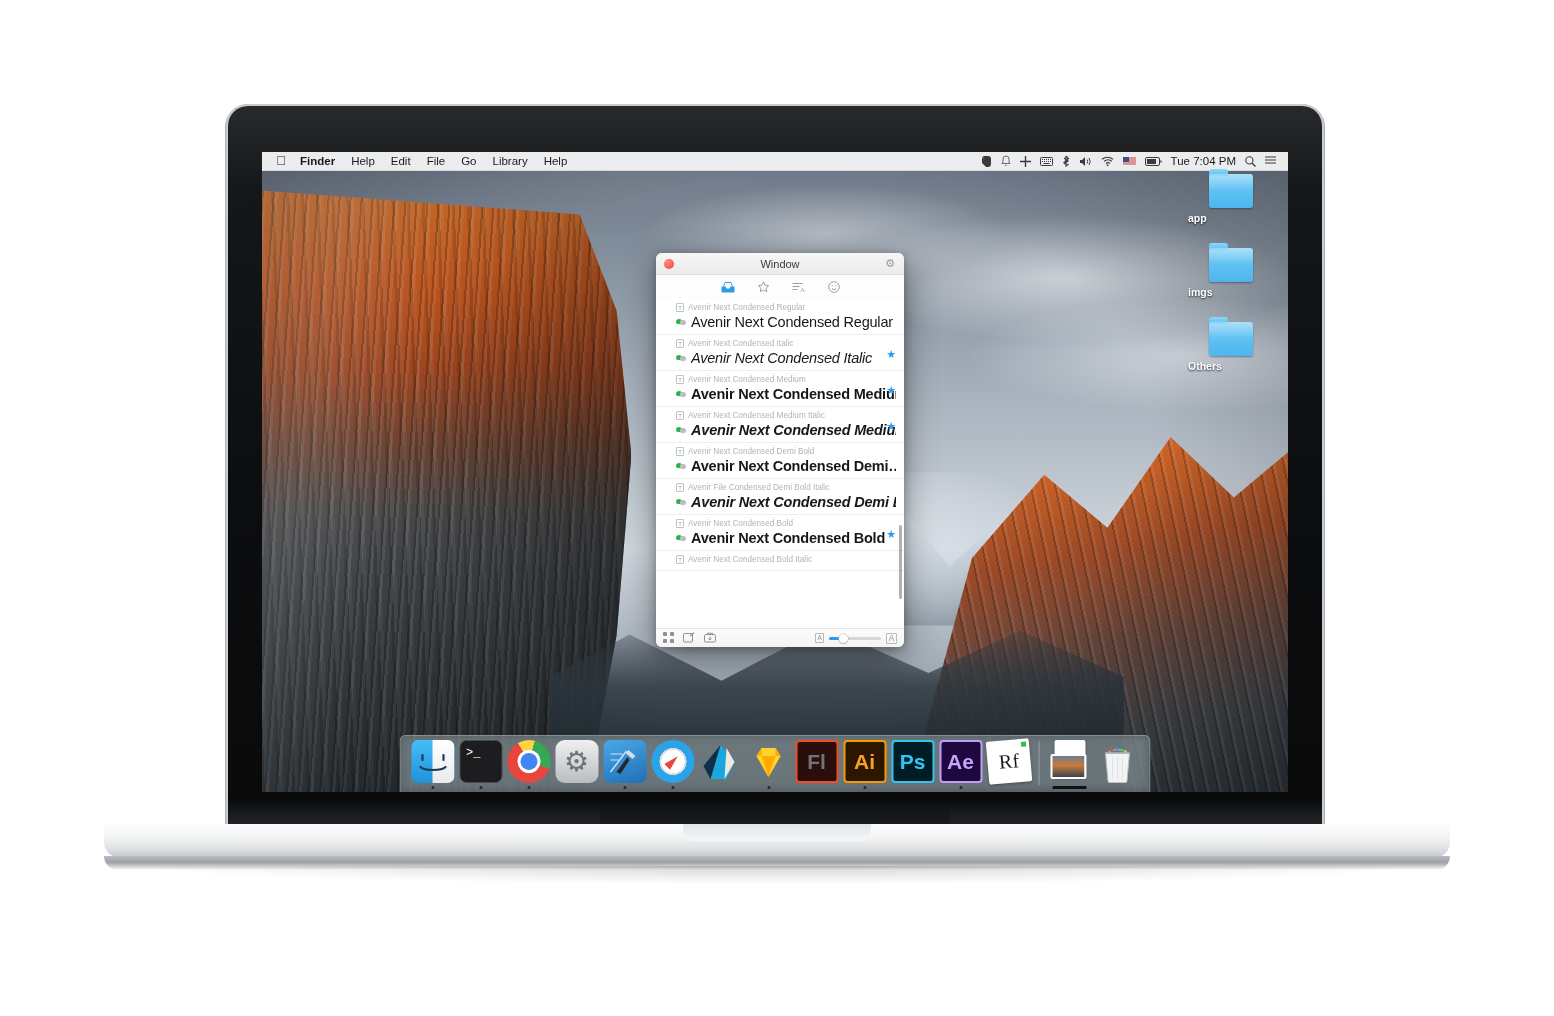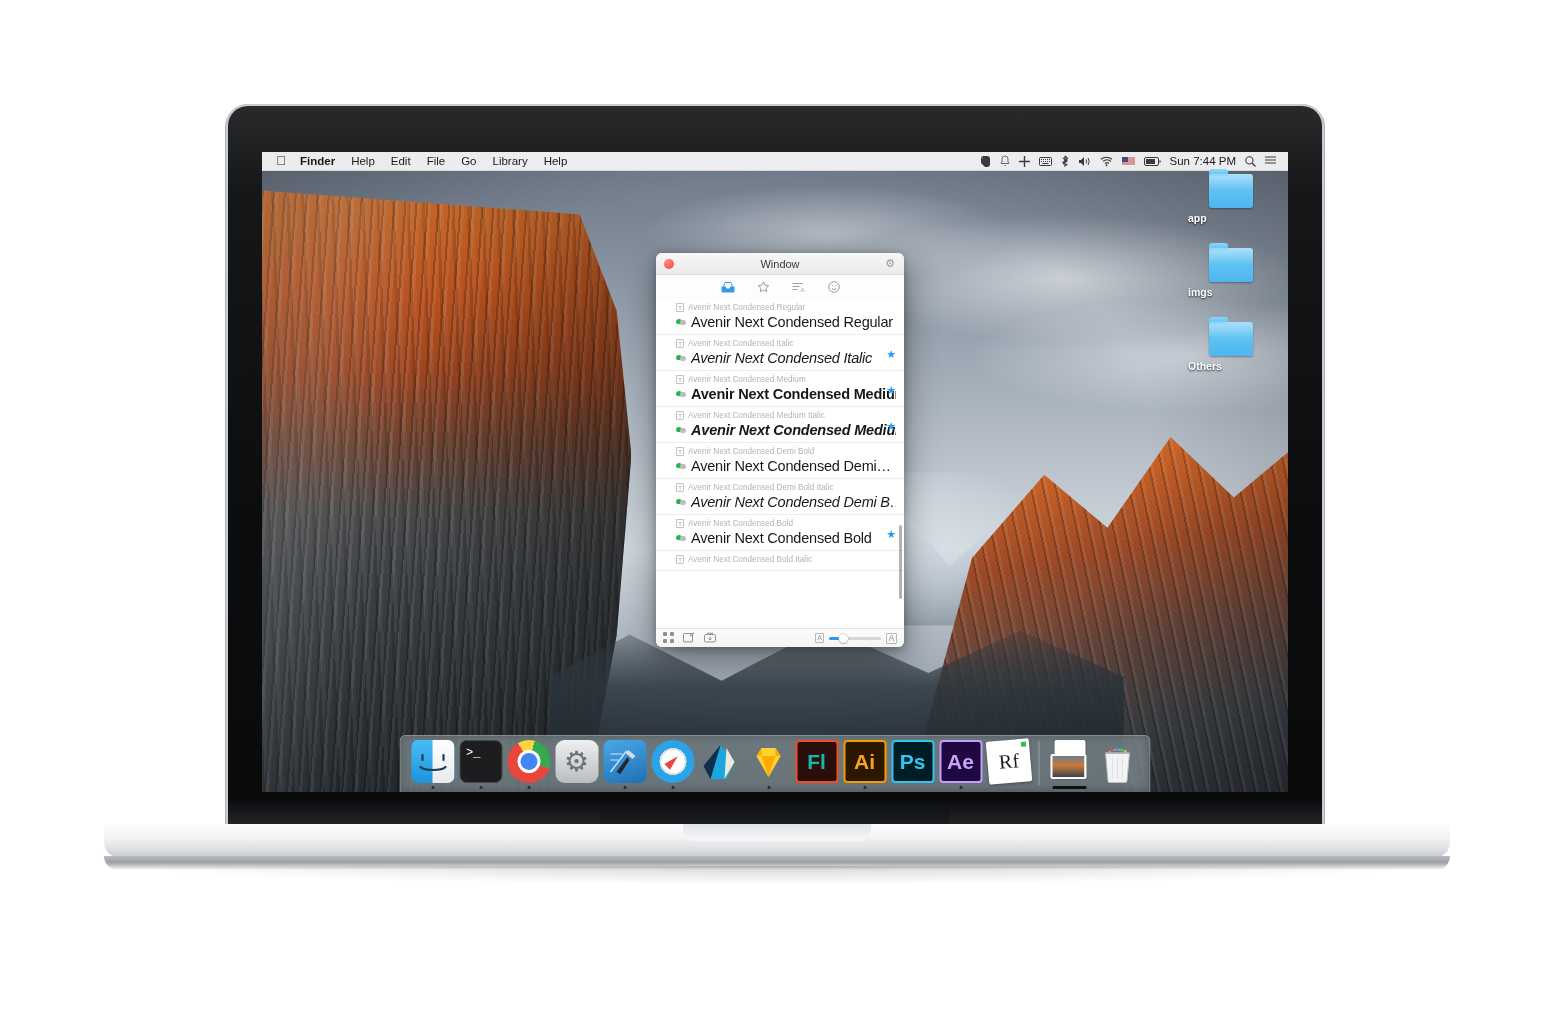--- a/index.html
+++ b/index.html
@@ -252,21 +252,21 @@
     content:""; position:absolute; left:4px; top:2px; width:6px; height:5px;
     background:#b9bec4; border-radius: 2px 3px 3px 2px;
   }
   .fb-sample {
     font-size: 14.5px; color: #15181b; white-space: nowrap;
     overflow: hidden; text-overflow: clip; letter-spacing: -.2px;
     font-family: "Liberation Sans", sans-serif;
   }
   .fb-sample.italic { font-style: italic; }
   .fb-sample.medium { font-weight: 600; }
-  .fb-sample.bold { font-weight: normal; }
+  .fb-sample.bold { font-weight: bold; }
   .fb-star {
     position: absolute; right: 8px; top: 14px;
     color: #2c9bea; font-size: 11px; line-height: 1;
   }
   .fb-scroll {
     position: absolute; right: 2px; top: 226px; width: 3.5px; height: 74px;
     background: rgba(0,0,0,.30); border-radius: 2px;
   }
 
   .fb-bottom {
@@ -314,21 +314,21 @@
   .ic-chrome { border-radius: 50%; background: conic-gradient(from 210deg,#e8453c 0 33%, #ffd23f 33% 46%, #34a853 46% 72%, #e8453c 72% 100%); display:flex; align-items:center; justify-content:center; }
   .ic-chrome .inner { width: 17px; height: 17px; border-radius: 50%; background:#4285f4; box-shadow: 0 0 0 3px #fff; }
   .ic-prefs { border-radius: 9px; background: linear-gradient(180deg,#f0f0f0,#b9bcc0); display:flex; align-items:center; justify-content:center; }
   .ic-prefs .gear { font-size: 28px; color:#6e7377; line-height:1; }
   .ic-xcode { border-radius: 7px; background: linear-gradient(160deg,#4aa8e8,#1f6fb5); display:flex; align-items:center; justify-content:center; position:relative; }
   .ic-safari { border-radius: 50%; background: radial-gradient(circle at 50% 50%, #ffffff 0 38%, #d9dee3 39% 44%, #2aa3e8 45% 100%); display:flex; align-items:center; justify-content:center; }
   .ic-safari .needle { width: 0; height: 0; border-left: 4px solid transparent; border-right: 4px solid transparent; border-bottom: 15px solid #e8453c; transform: rotate(45deg); }
   .ic-affinity { display:flex; align-items:center; justify-content:center; }
   .ic-sketch { display:flex; align-items:center; justify-content:center; }
   .ic-adobe { border-radius: 4px; display:flex; align-items:center; justify-content:center; font-size: 21px; font-weight: bold; font-family:"Liberation Sans", sans-serif; }
-  .ic-fl { background:#2a0e0c; border:2px solid #f24c27; color:#14b8a6; }
+  .ic-fl { background:#2a0e0c; border:2px solid #f24c27; color:#737373; }
   .ic-ai { background:#2b1700; border:2px solid #f59b00; color:#f7a325; }
   .ic-ps { background:#001d26; border:2px solid #31c5f0; color:#31c5f0; }
   .ic-ae { background:#1f0740; border:2px solid #c39ef7; color:#c8a3f8; }
   .ic-rf { background:#fff; transform: rotate(-5deg); border-radius:2px; display:flex; align-items:center; justify-content:center; font-family:"Liberation Serif",serif; font-size:20px; color:#1b1b1b; box-shadow: 0 1px 3px rgba(0,0,0,.35); position:relative; }
   .ic-rf::after { content:""; position:absolute; right:3px; top:3px; width:5px; height:5px; background:#2fc04a; }
   .ic-stack { position: relative; }
   .ic-stack .sheet { position:absolute; left:6px; top:0; width:31px; height:38px; background:#fff; border-radius:2px; box-shadow:0 1px 2px rgba(0,0,0,.35); }
   .ic-stack .pic { position:absolute; left:2px; top:14px; width:36px; height:25px; border-radius:2px; border:2px solid #fff; background: linear-gradient(180deg,#6e7d8c 0%, #c97a3c 45%, #3a444e 100%); }
   .ic-trash { display:flex; align-items:flex-end; justify-content:center; }
 </style>
@@ -417,21 +417,21 @@
               <rect width="6" height="5" fill="#3b4f8a"></rect>
             </svg>
         </span>
         <span class="ic">
           <svg width="17" height="9" viewBox="0 0 17 9">
               <rect x=".5" y=".5" width="14" height="8" rx="1.5" fill="none" stroke="#3b3b3b"></rect>
               <rect x="2" y="2" width="9" height="5" fill="#3b3b3b"></rect>
               <path d="M15.5 3v3c.8-.3 1.2-.8 1.2-1.5S16.3 3.3 15.5 3z" fill="#3b3b3b"></path>
             </svg>
         </span>
-        <span class="mb-clock">Sun 7:44 PM</span>
+        <span class="mb-clock">Tue 7:04 PM</span>
         <span class="ic">
           <svg width="11" height="11" viewBox="0 0 11 11">
               <circle cx="4.4" cy="4.4" r="3.6" fill="none" stroke="#3b3b3b" stroke-width="1.1"></circle>
               <path d="M7.2 7.2L10.5 10.5" stroke="#3b3b3b" stroke-width="1.3"></path>
             </svg>
         </span>
         <span class="ic">
           <svg width="11" height="10" viewBox="0 0 11 10">
               <path d="M0 1h11M0 4h11M0 7h11" stroke="#3b3b3b" stroke-width="1.1"></path>
             </svg>
@@ -547,21 +547,21 @@
           </div>
           <div class="fb-sample-line">
             <span class="fb-bubble"></span>
             <span class="fb-sample bold">Avenir Next Condensed Demi…</span>
           </div>
         </div>
 
         <div class="fb-row">
           <div class="fb-meta">
             <span class="fb-meta-icon">T</span>
-            <span class="fb-meta-name">Avenir Next Condensed Demi Bold Italic</span>
+            <span class="fb-meta-name">Avenir File Condensed Demi Bold Italic</span>
           </div>
           <div class="fb-sample-line">
             <span class="fb-bubble"></span>
             <span class="fb-sample bold italic">Avenir Next Condensed Demi B…</span>
           </div>
         </div>
 
         <div class="fb-row">
           <div class="fb-meta">
             <span class="fb-meta-icon">T</span>

